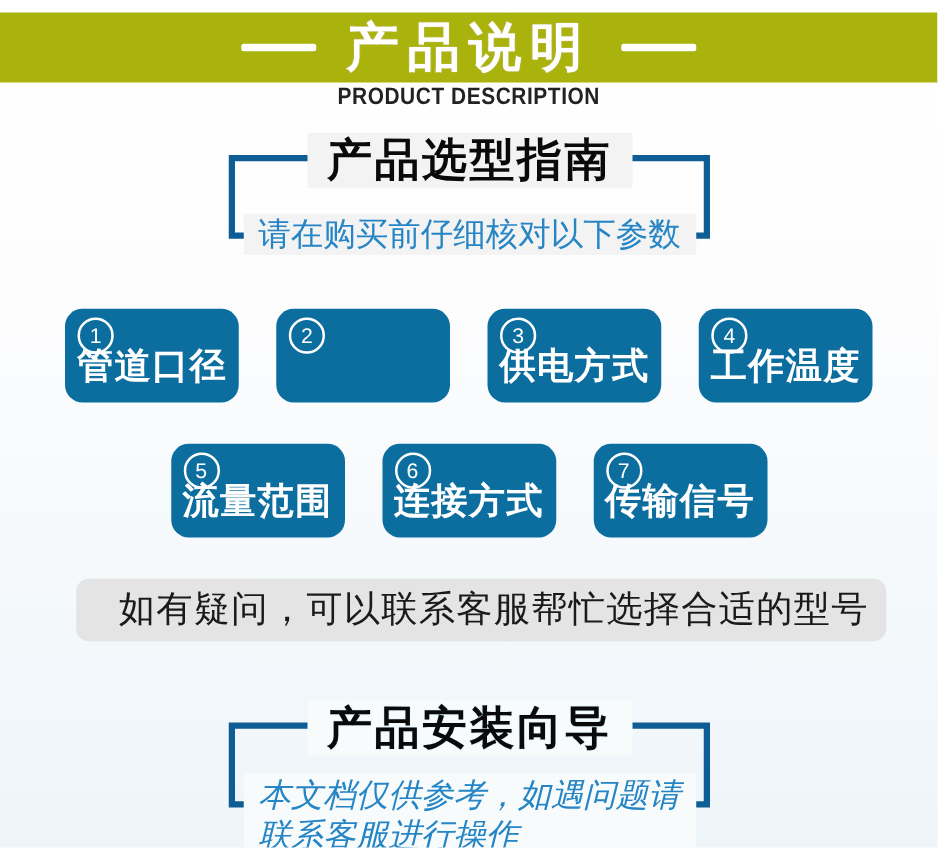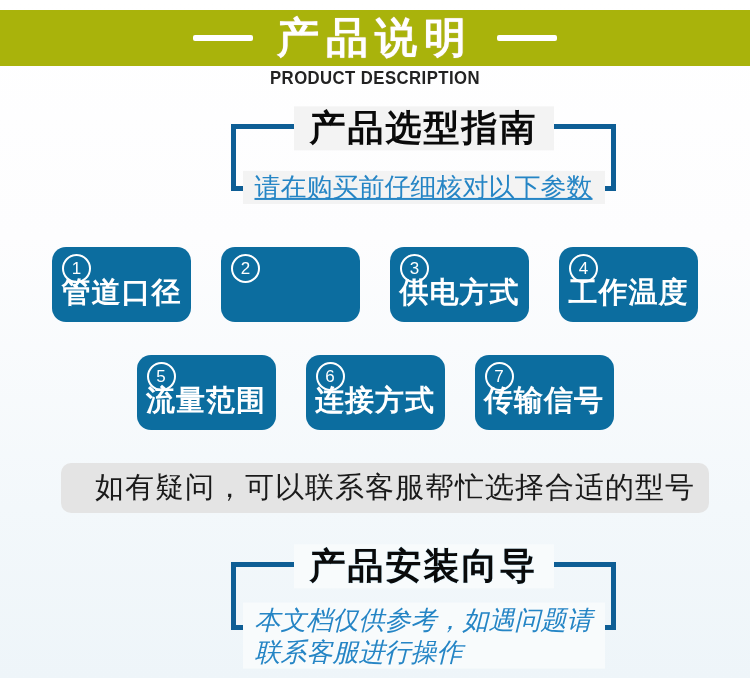--- a/index.html
+++ b/index.html
@@ -20,37 +20,36 @@
   .dash{width:60px;height:6px;background:#ffffff;border-radius:2px;}
   .banner-sub{
     position:absolute;top:67px;left:0;width:750px;text-align:center;
     font-size:19px;font-weight:700;color:#222222;letter-spacing:0.5px;
     transform:scaleX(0.88);line-height:22px;
   }
   
   .guide-box{
     position:absolute;left:183px;width:385px;box-sizing:border-box;
     border:5px solid #0e5e95;
-    margin-left:48px;
   }
   .guide-box.box1{top:124px;height:67px;}
-  .guide-box.box2{top:562px;height:68px;}
+  .guide-box.box2{top:578px;height:68px;}
   .box-title{
     position:absolute;left:50%;top:0;transform:translate(-50%,-52%);
     padding:2px 16px;font-size:36px;font-weight:800;color:#0a0a0a;
     white-space:nowrap;letter-spacing:2px;line-height:1.1;
   }
   .box1 .box-title{background:#f3f3f3;}
   .box2 .box-title{background:#f8fbfc;text-shadow:0 0 1px #9fd4f0;}
   .box-sub{
     position:absolute;left:50%;bottom:0;transform:translate(-50%,54%);
     padding:1px 12px;font-size:26px;color:#2585c5;white-space:nowrap;
     line-height:1.2;
   }
-  .box1 .box-sub{background:#f3f3f3;text-decoration:underline;}
+  .box1 .box-sub{background:#f3f3f3;}
   .box2 .box-sub{
     background:#f8fbfc;transform:translate(-50%,66%);
     text-align:left;line-height:32px;font-style:italic;
   }
   
   .btn-row{
     position:absolute;left:0;width:750px;
     display:flex;justify-content:center;gap:30px;
   }
   .btn-row.row1{top:247px;}

